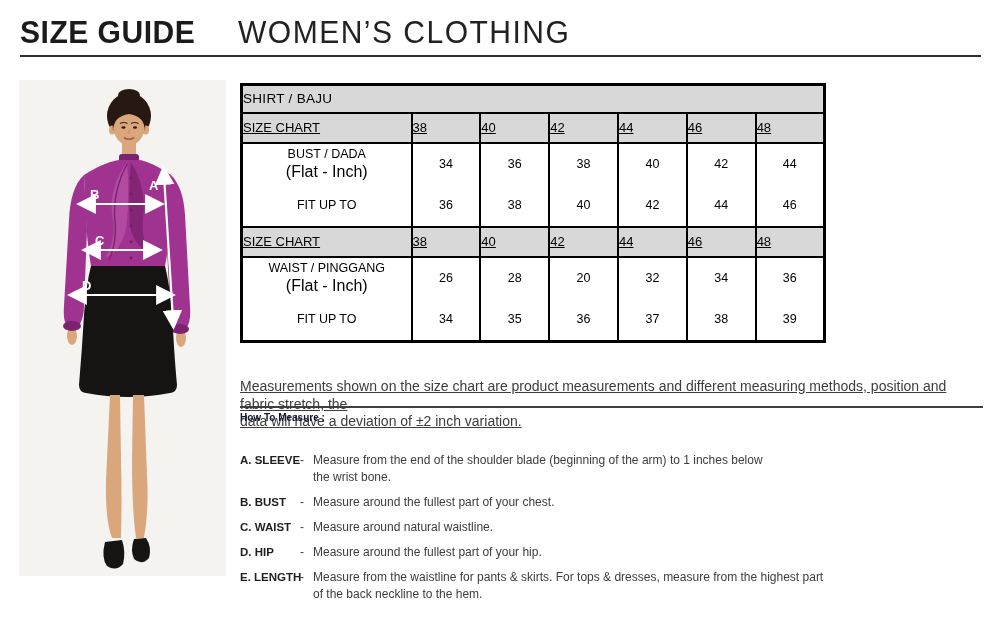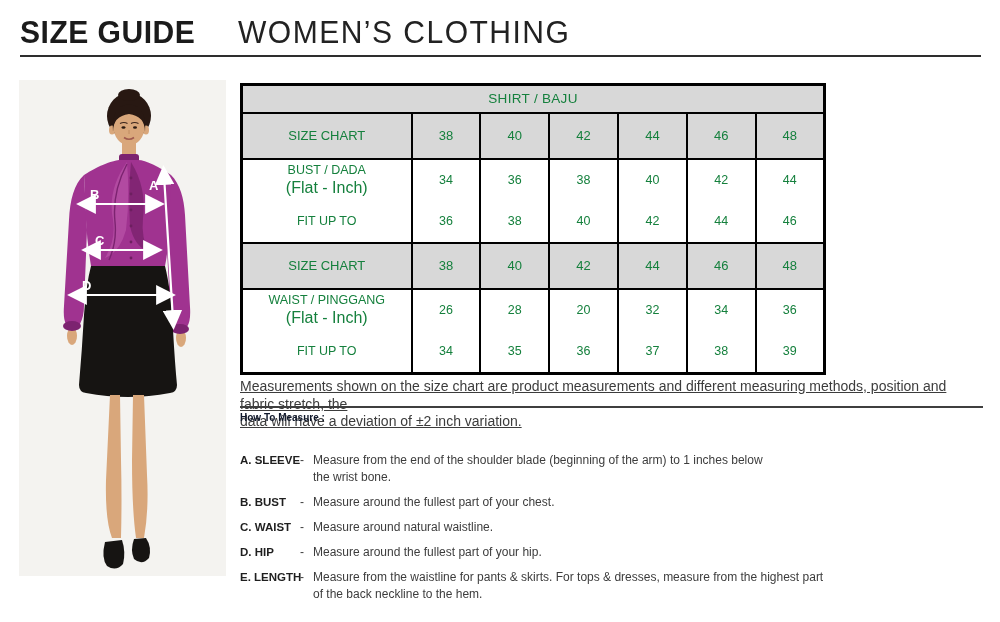--- a/index.html
+++ b/index.html
@@ -25,26 +25,26 @@
   .photo svg{display:block;}
   .hairfill{fill:var(--hair);} .skinfill{fill:var(--skin);}
   .blousefill{fill:var(--blouse);} .blousedark{fill:var(--blouse_dark);}
   .blouselight{fill:var(--blouse_light);} .skirtfill{fill:var(--skirt);}
   .arrowline{stroke:var(--arrow);stroke-width:2.2;}
   .arrow-label{fill:var(--arrow);font-size:13px;font-weight:bold;font-family:"Liberation Sans",sans-serif;}
 
   
   table.size-table{position:absolute;left:240px;top:83px;width:586px;border-collapse:collapse;
                    table-layout:fixed;border:3px solid var(--table_border);}
-  table.size-table td{border:2px solid var(--table_border);text-align:center;vertical-align:middle;
-                   padding:0;font-size:13px;color:#15803d;}
+  table.size-table td{border:2px solid var(--table_border);text-align:left;vertical-align:middle;
+                   padding:0;font-size:13px;color:#000000;}
   col.col-label{width:170px;}
   td.band{background:var(--band_bg);}
   tr.band-row td{height:28px;font-size:13.5px;letter-spacing:.3px;}
-  tr.size-row td{height:46px;background:var(--band_bg);}
+  tr.size-row td{height:30px;background:var(--band_bg);text-decoration:underline;}
   tr.tall-row td{height:82px;background:#ffffff;}
   td.label-cell{background:var(--label_bg);margin-top:10px;}
   .stack{height:82px;display:flex;flex-direction:column;}
   .half{flex:1;display:flex;flex-direction:column;align-items:center;justify-content:center;
         font-size:12.5px;line-height:1.2;}
   .half .sub{font-size:16px;}
 
   
   .note{position:absolute;left:240px;top:378px;width:744px;font-size:14px;line-height:1.25;
         color:var(--body_text);white-space:pre-line;text-decoration:underline;}

